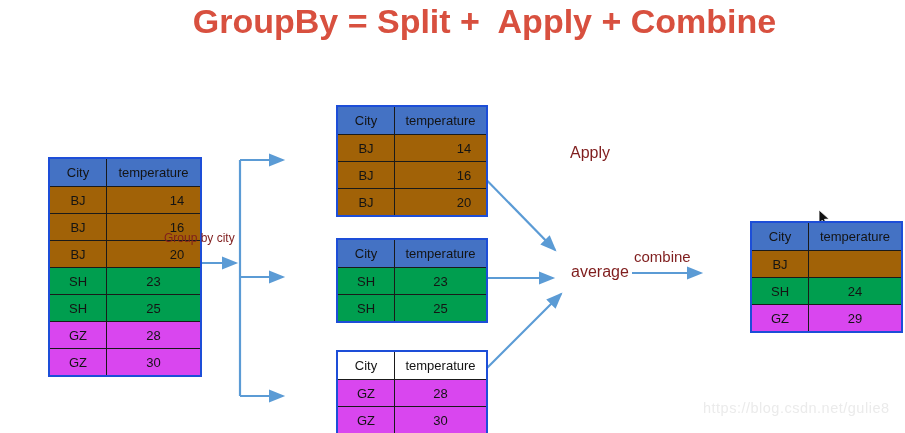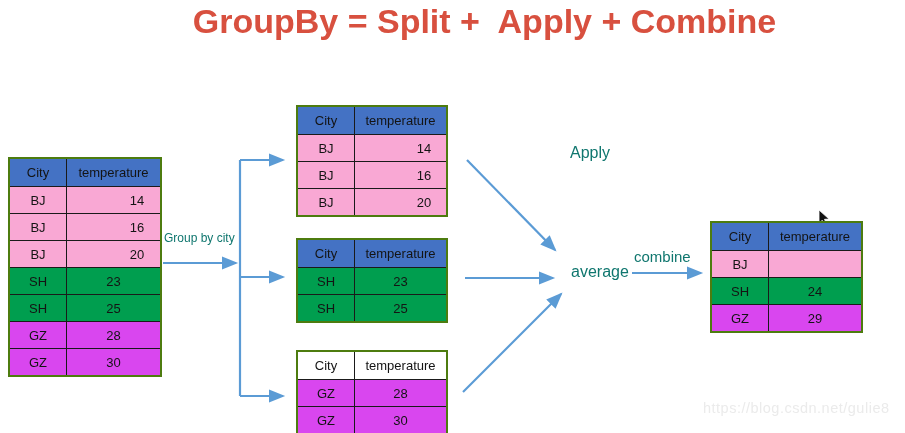--- a/index.html
+++ b/index.html
@@ -7,35 +7,35 @@
     position:relative; width:905px; height:433px; background:#ffffff;
     font-family:"Liberation Sans", sans-serif; overflow:hidden;
   }
   .title {
     position:absolute; left:0; top:2px; width:905px; text-align:center;
     font-size:34px; font-weight:bold; color:#D8503F; white-space:pre;
     letter-spacing:0px;
     margin-left:32px;
   }
   
-  .tbl { position:absolute; border:2px solid #4d7c0f; background:#fff; box-sizing:border-box; }
+  .tbl { position:absolute; border:2px solid #1d4ed8; background:#fff; box-sizing:border-box;margin-left:40px; }
   .tr  { display:flex; height:26px; border-bottom:1px solid #1a1a1a; }
   .tr.hd { height:27px; border-bottom:1.5px solid #1a1a1a; }
   .tr:last-child { border-bottom:none; }
   .td  { display:flex; align-items:center; justify-content:center;
          font-size:13px; color:#141414; box-sizing:border-box; }
   .td.city { width:57px; border-right:1px solid #1a1a1a; }
   .td.temp { flex:1; }
   .hd-blue  { background:#4472C4; }
   .hd-white { background:#ffffff; }
-  .row-orange { background:#f9a8d4;gap:47px; }
+  .row-orange { background:#a16207;gap:47px; }
   .row-green  { background:#009E4F; }
   .row-white  { background:#d946ef; }
   
-  .lbl { position:absolute; color:#0f766e; }
+  .lbl { position:absolute; color:#7f1d1d; }
   .lbl-groupby { left:164px; top:231px; font-size:12px; }
   .lbl-apply   { left:570px; top:144px; font-size:16px; }
   .lbl-average { left:571px; top:263px; font-size:16px; }
   .lbl-combine { left:634px; top:248px; font-size:15px;text-align:right; }
   .watermark {
     position:absolute; left:703px; top:400px; font-size:14.5px;
     color:#ebebeb; letter-spacing:0.5px;
   }
   svg.overlay { position:absolute; left:0; top:0; pointer-events:none; }
 </style>

